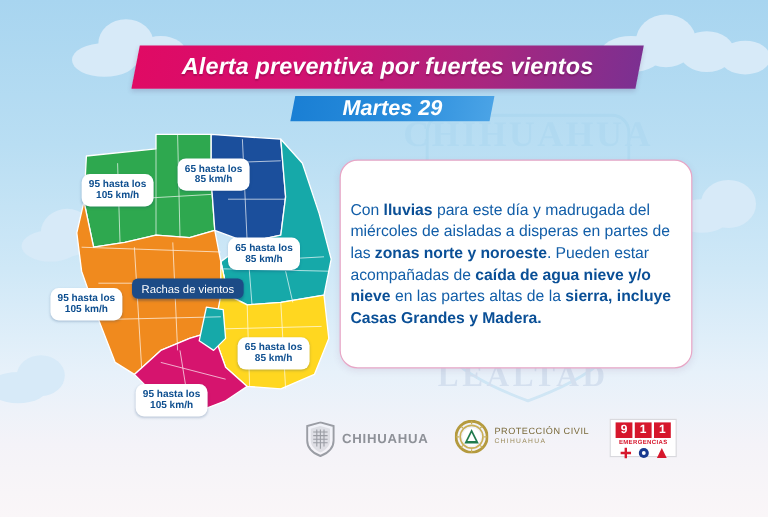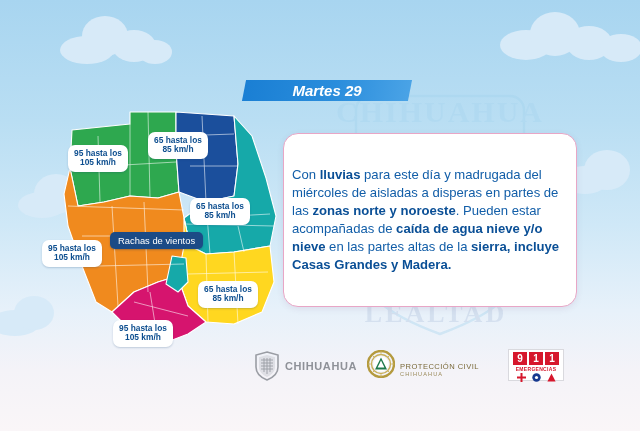--- a/index.html
+++ b/index.html
@@ -25,21 +25,21 @@
   .banner-txt{position:absolute;left:113px;top:0;width:420px;height:36px;
     display:flex;align-items:center;justify-content:center;
     color:#fff;font-size:19.5px;font-weight:bold;font-style:italic;letter-spacing:.1px;
     text-shadow:0 1px 1px rgba(100,10,60,.35);white-space:nowrap;}
 
   .datebar{position:absolute;left:244px;top:80px;width:166px;height:21px;
     background:linear-gradient(90deg,#1a7fd4 0%,#2a8ddc 55%,#4aa3e6 100%);
     transform:skewX(-11deg);}
   .date-txt{position:absolute;left:244px;top:80px;width:166px;height:21px;
     display:flex;align-items:center;justify-content:center;gap:3px;
-    color:#fff;font-size:15px;white-space:nowrap;}
+    color:#fff;font-size:18px;white-space:nowrap;}
   .date-txt b{font-style:italic;font-weight:bold;}
 
   
   .map{position:absolute;left:38px;top:106px;width:250px;height:245px;}
   .map svg{width:100%;height:100%;display:block;}
 
   
   .chip{position:absolute;background:#fff;border-radius:7px;
     color:#0d4e8f;font-size:8.4px;font-weight:bold;line-height:1.18;
     text-align:center;padding:3.5px 6px;box-shadow:0 1px 2px rgba(20,60,110,.22);
@@ -124,20 +124,24 @@
         <circle cx="158" cy="98" r="3"></circle>
         <circle cx="176" cy="98" r="3"></circle>
         <circle cx="166" cy="92" r="3"></circle>
         <circle cx="166" cy="116" r="3"></circle>
       </g>
       <text x="110" y="44" text-anchor="middle" font-family="Liberation Serif, serif" font-size="30" font-weight="bold" fill="#a8d5ef" letter-spacing="2">CHIHUAHUA</text>
       <text x="106" y="244" text-anchor="middle" font-family="Liberation Serif, serif" font-size="26" font-weight="bold" fill="#b9c9e2" letter-spacing="3">LEALTAD</text>
     </svg>
   </div>
 
+  <div class="banner-wrap">
+    <div class="banner"></div>
+    <div class="banner-txt">Alerta preventiva por fuertes vientos</div>
+  </div>
 
   <div class="datebar"></div>
   <div class="date-txt">
     <b>Martes 29</b>
   </div>
 
   <div class="map">
     <svg viewBox="0 0 250 245">
       <g stroke="#ffffff" stroke-width="1.1" stroke-linejoin="round">
 
@@ -225,21 +229,21 @@
             <path d="M7 15 h12"></path>
             <path d="M7 18 h12"></path>
           <path d="M10 7 v14"></path>
             <path d="M13 7 v16"></path>
             <path d="M16 7 v14"></path>
         </g>
       </svg>
       <span class="chi-word">CHIHUAHUA</span>
     </div>
 
-    <div class="logo" style="left:367px;top:2px;align-items:flex-end;">
+    <div class="logo" style="left:379px;top:2px;">
       <svg class="pc-emblem" viewBox="0 0 28 28">
         <circle cx="14" cy="14" r="13" fill="none" stroke="#b49a3e" stroke-width="2.4"></circle>
         <circle cx="14" cy="14" r="9.5" fill="none" stroke="#c9b05a" stroke-width="1.4"></circle>
         <circle cx="14" cy="14" r="7.6" fill="#ffffff"></circle>
         <path d="M14 7.6 L20 19.6 H8 Z" fill="#1f7a4d"></path>
         <path d="M14 10.6 L17.4 17.4 H10.6 Z" fill="#ffffff"></path>
         <g stroke="#c9b05a" stroke-width="1">
           <path d="M14 1 v2.6"></path>
             <path d="M14 24.4 v2.6"></path>
           <path d="M1 14 h2.6"></path>

